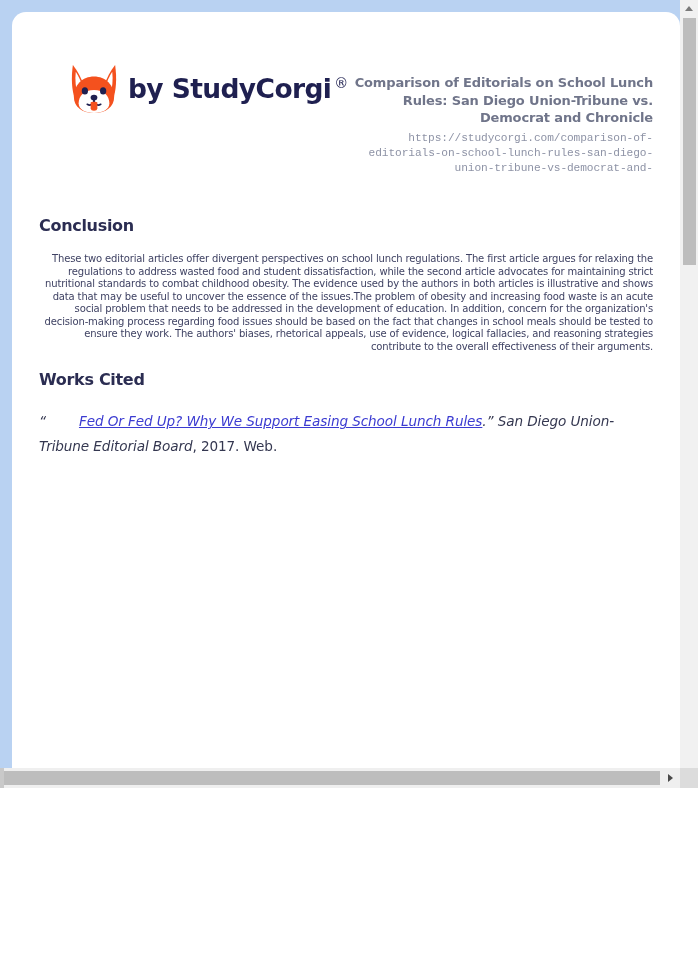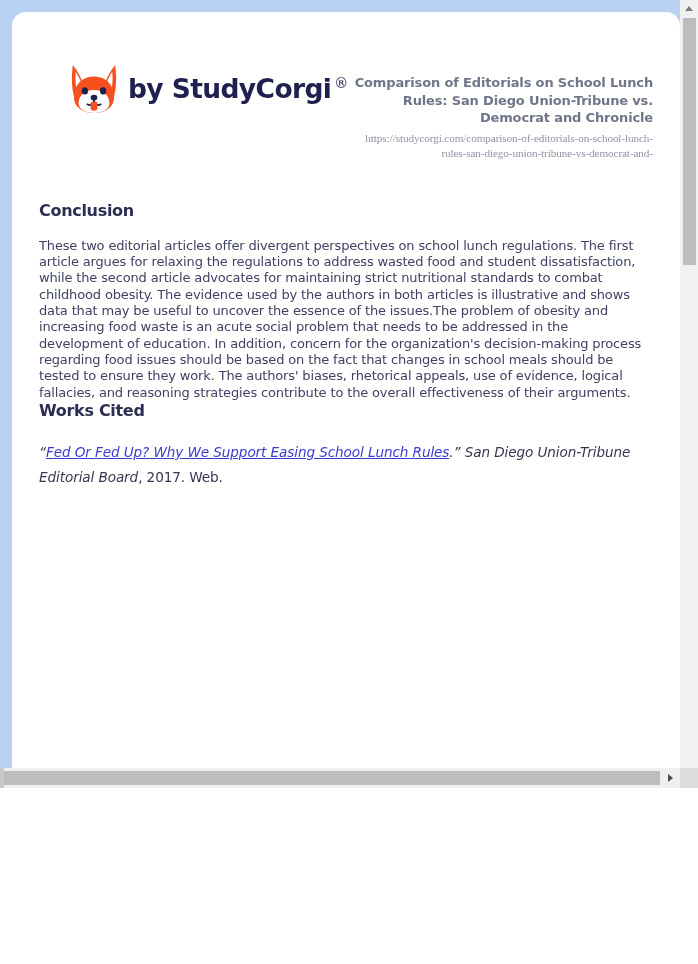--- a/index.html
+++ b/index.html
@@ -92,21 +92,21 @@
   .header-title {
     font-family: "DejaVu Sans", sans-serif;
     font-size: 13px;
     font-weight: bold;
     color: #70758a;
     line-height: 1.35;
     letter-spacing: -0.15px;
   }
 
   .header-url {
-    font-family: Liberation Serif, serif;
+    font-family: Liberation Mono, monospace;
     font-size: 11.2px;
     font-weight: normal;
     color: #8e93a6;
     line-height: 1.35;
     margin-top: 4px;
     letter-spacing: -0.1px;
   }
 
   
   .content {
@@ -118,25 +118,25 @@
     font-size: 16px;
     font-weight: bold;
     color: #2b2d52;
     margin: 0;
     line-height: 1.25;
     letter-spacing: -0.3px;
   }
 
   p.body-text {
     font-family: "DejaVu Sans", sans-serif;
-    font-size: 13px;
+    font-size: 10px;
     color: #3f4263;
     line-height: 1.255;
-    margin: 17px 0 0 0;
-    text-align: left;
+    margin: 17px 0 17px 0;
+    text-align: right;
     letter-spacing: -0.15px;
   }
 
   .works-cited-heading {
     margin-top: 2px;
   }
 
   p.citation {
     font-family: "DejaVu Sans", sans-serif;
     font-size: 13.6px;
@@ -144,20 +144,21 @@
     color: #343750;
     line-height: 1.82;
     margin: 19px 0 0 0;
     letter-spacing: -0.1px;
   }
 
   p.citation .cite-link {
     color: #3b3bd1;
     text-decoration: underline;
     font-style: italic;
+    margin-left: 33px;
   }
 
   p.citation .cite-plain {
     font-style: normal;
     text-align: center;
   }
 
   
   .scroll-v {
     position: absolute;

